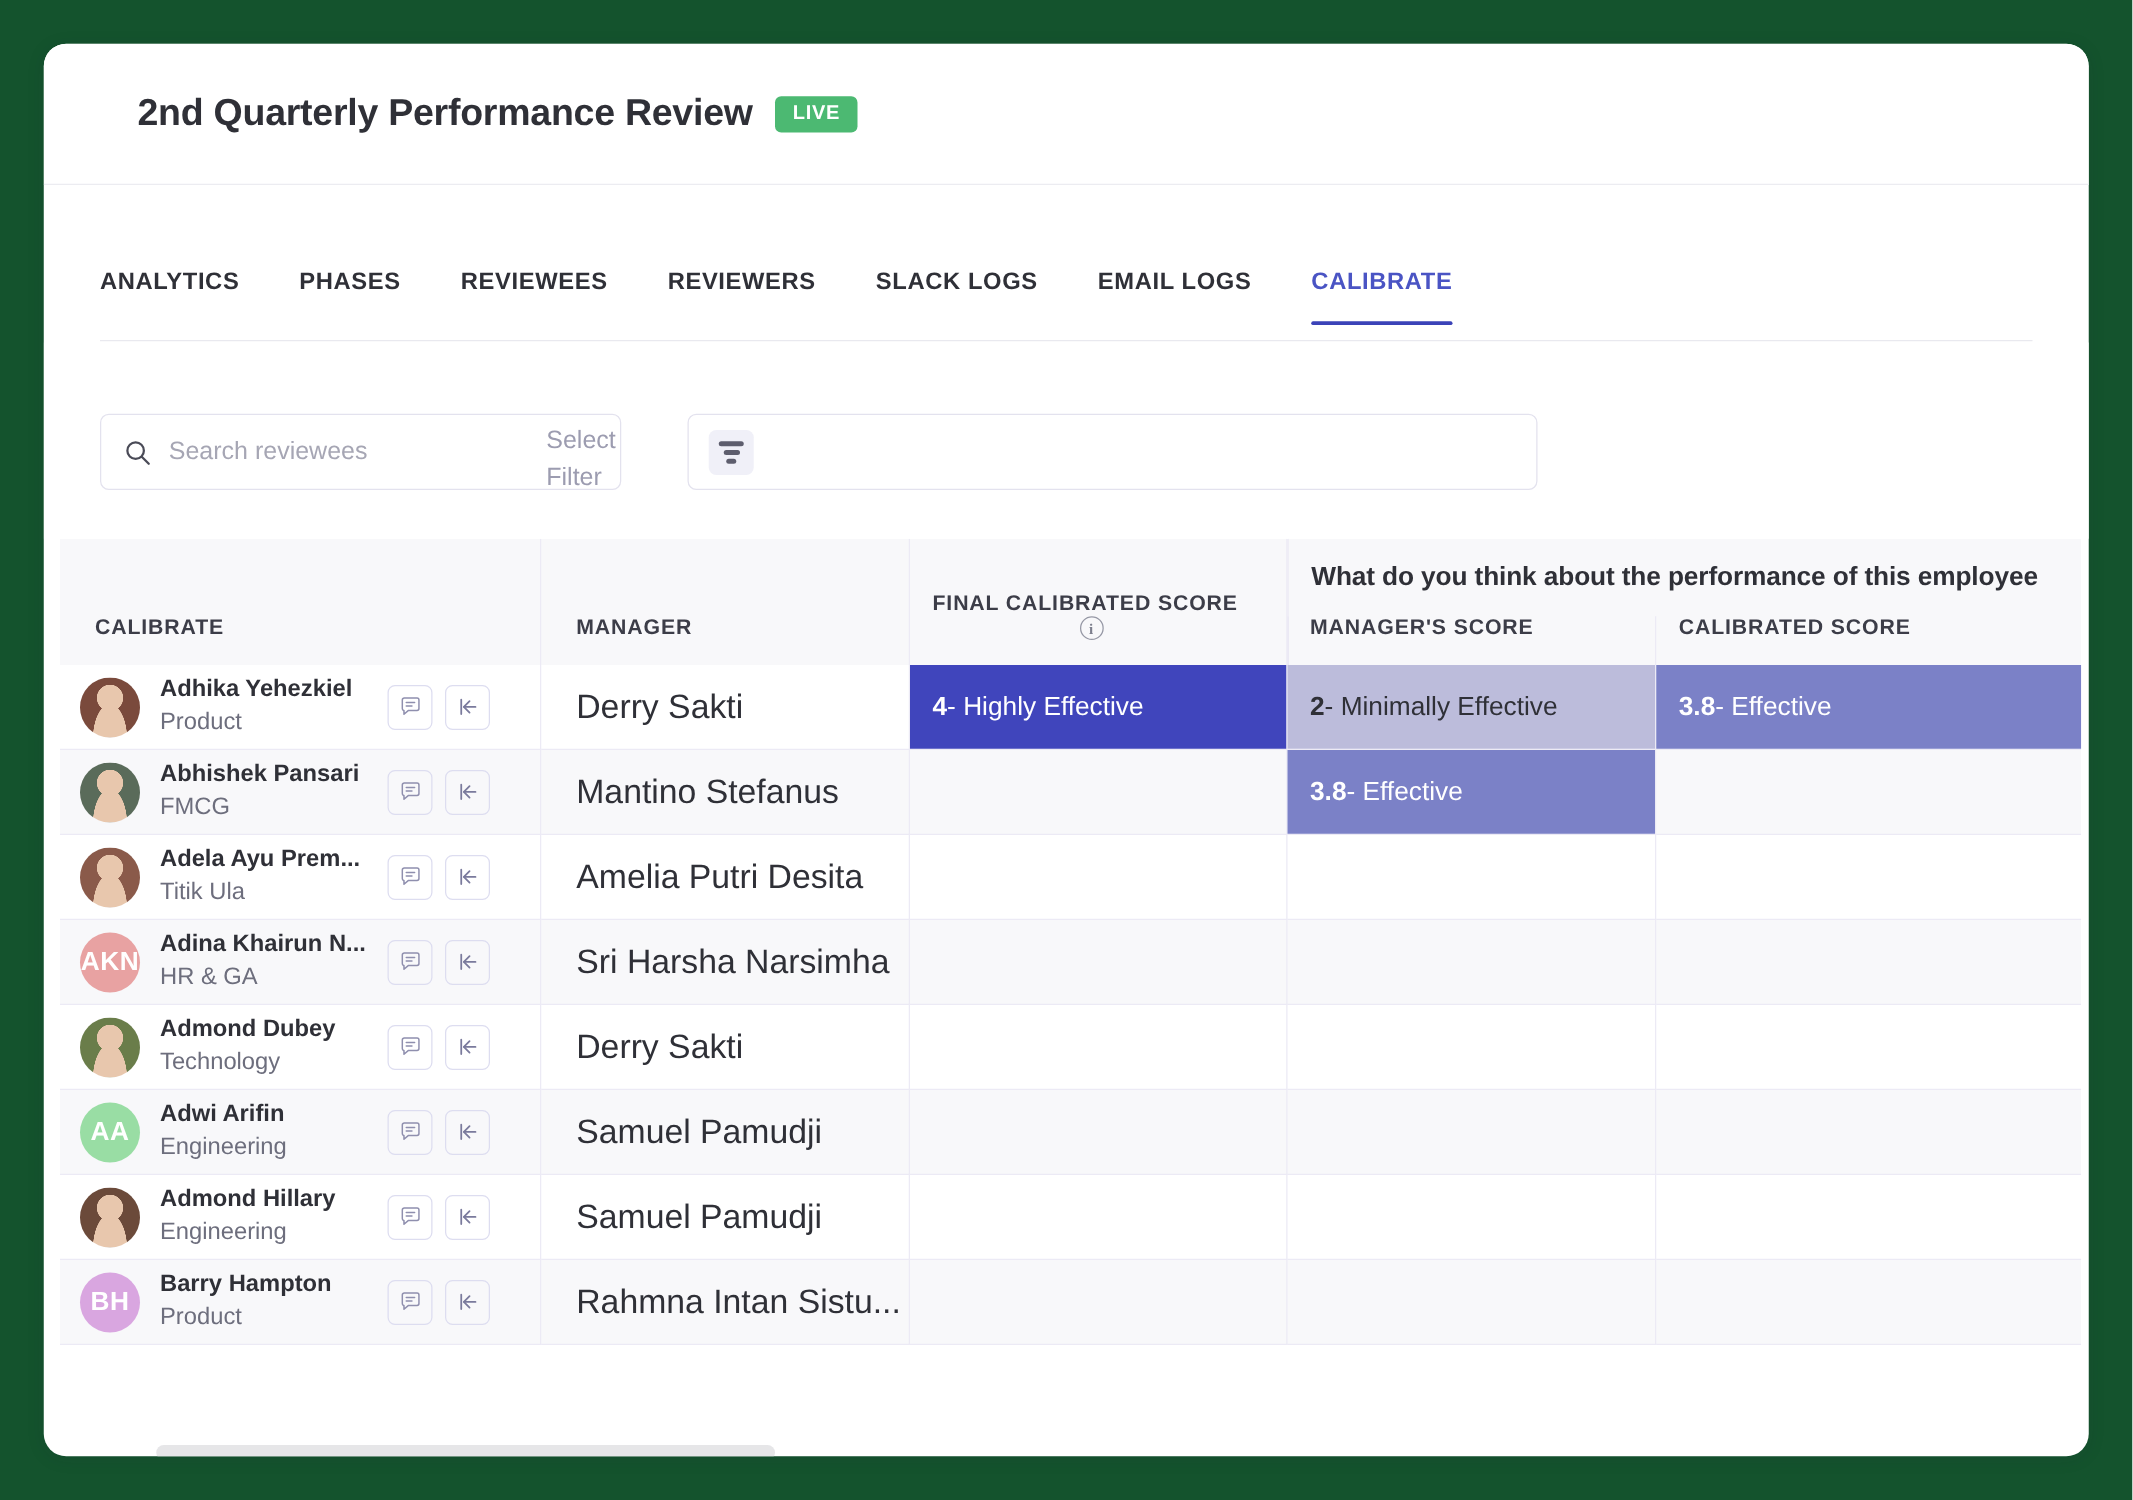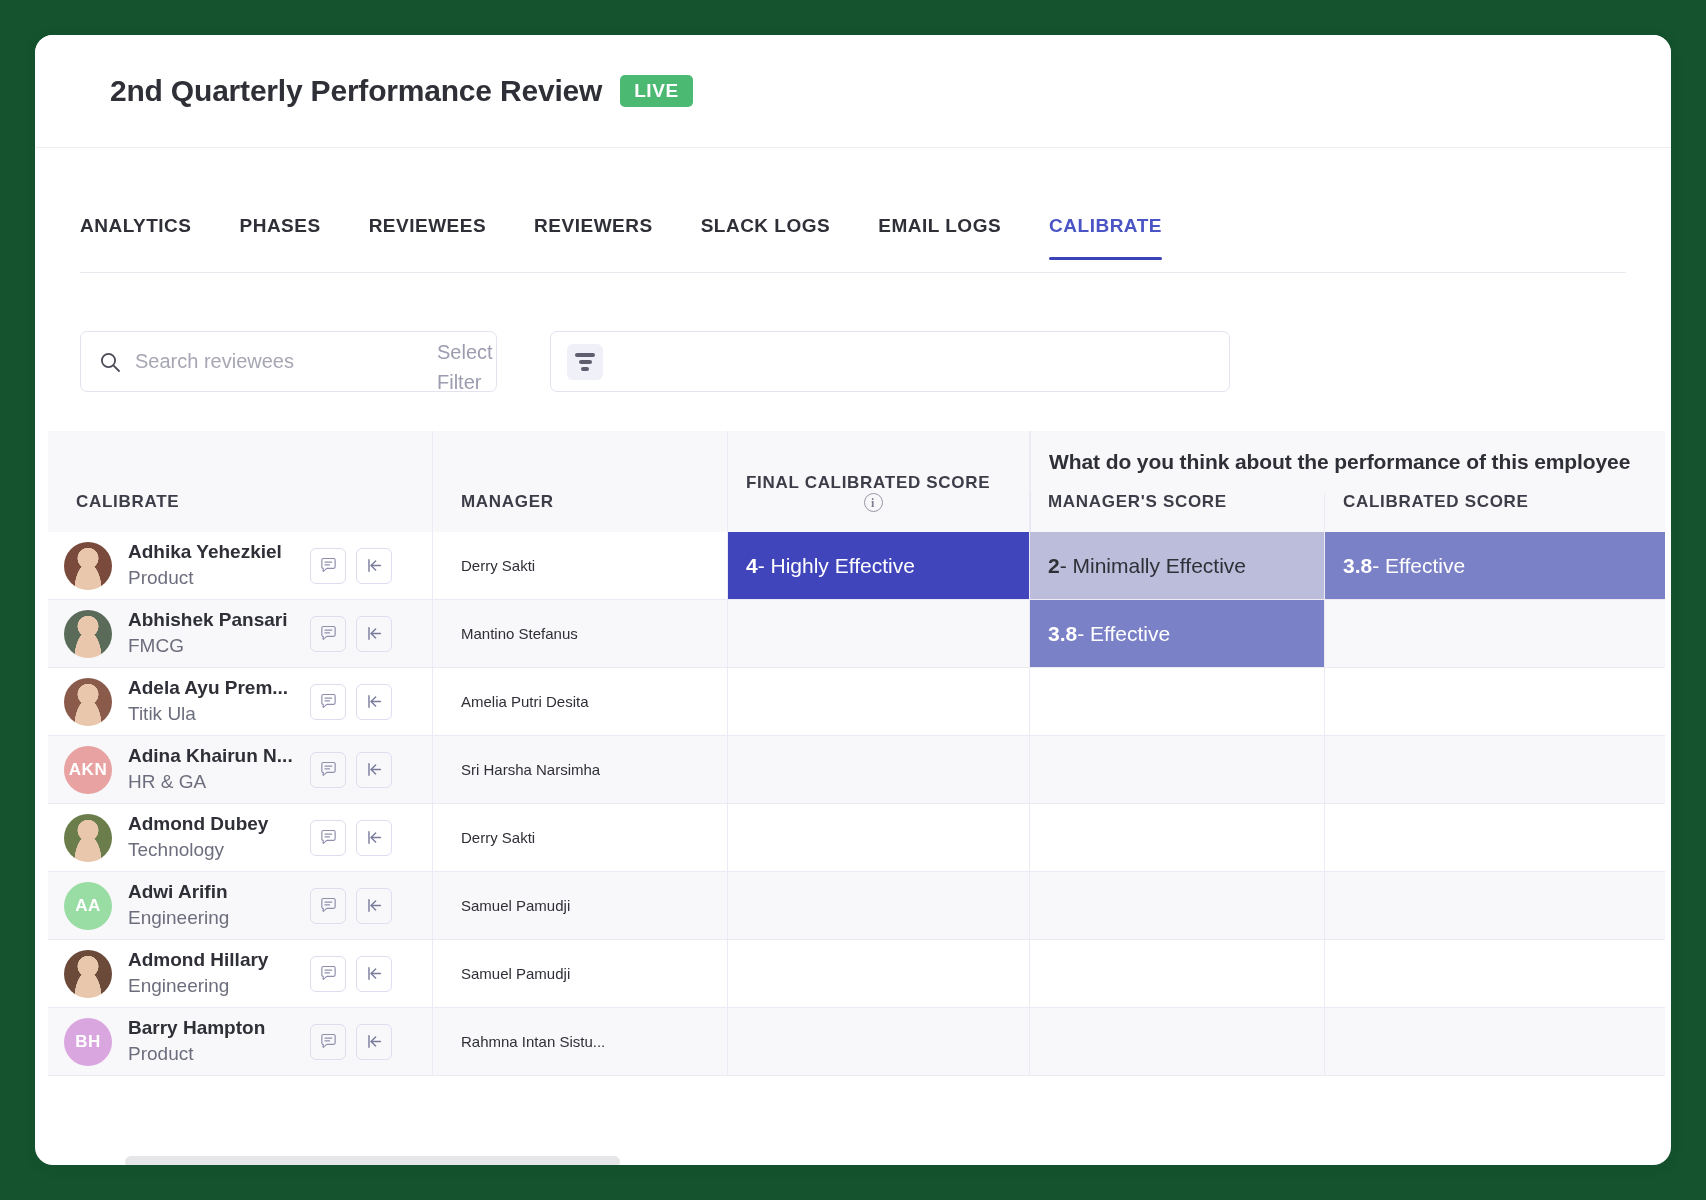--- a/index.html
+++ b/index.html
@@ -46,21 +46,21 @@
   .header-title {
     font-size: 30px;
     font-weight: bold;
     color: #2f3037;
     letter-spacing: -0.2px;
   }
   .live-badge {
     margin-left: 18px;
     background: #4cb972;
     color: #ffffff;
-    font-size: 19px;
+    font-size: 16px;
     font-weight: bold;
     letter-spacing: 0.6px;
     padding: 6px 14px 7px 14px;
     border-radius: 5px;
     line-height: 1;
     display: inline-block;
   }
 
   
   .tabs {
@@ -290,21 +290,21 @@
     padding-left: 16px;
   }
   .avatar {
     width: 48px; height: 48px;
     border-radius: 50%;
     flex: 0 0 48px;
     display: flex;
     align-items: center;
     justify-content: center;
     color: #ffffff;
-    font-size: 17px;
+    font-size: 21px;
     font-weight: bold;
     letter-spacing: 0.5px;
     overflow: hidden;
     background-size: cover;
     background-position: center;
   }
   .rv-text {
     margin-left: 16px;
     width: 178px;
     overflow: hidden;
@@ -331,21 +331,21 @@
     border-radius: 6px;
     display: flex;
     align-items: center;
     justify-content: center;
     cursor: pointer;
     background: transparent;
   }
   .act-btn svg { display: block; }
 
   .cell-text {
-    font-size: 15px;
+    font-size: 27px;
     color: #2f3037;
     padding-left: 28px;
     white-space: nowrap;
     overflow: hidden;
   }
 
   .score-cell {
     width: 100%;
     height: 100%;
     display: flex;

